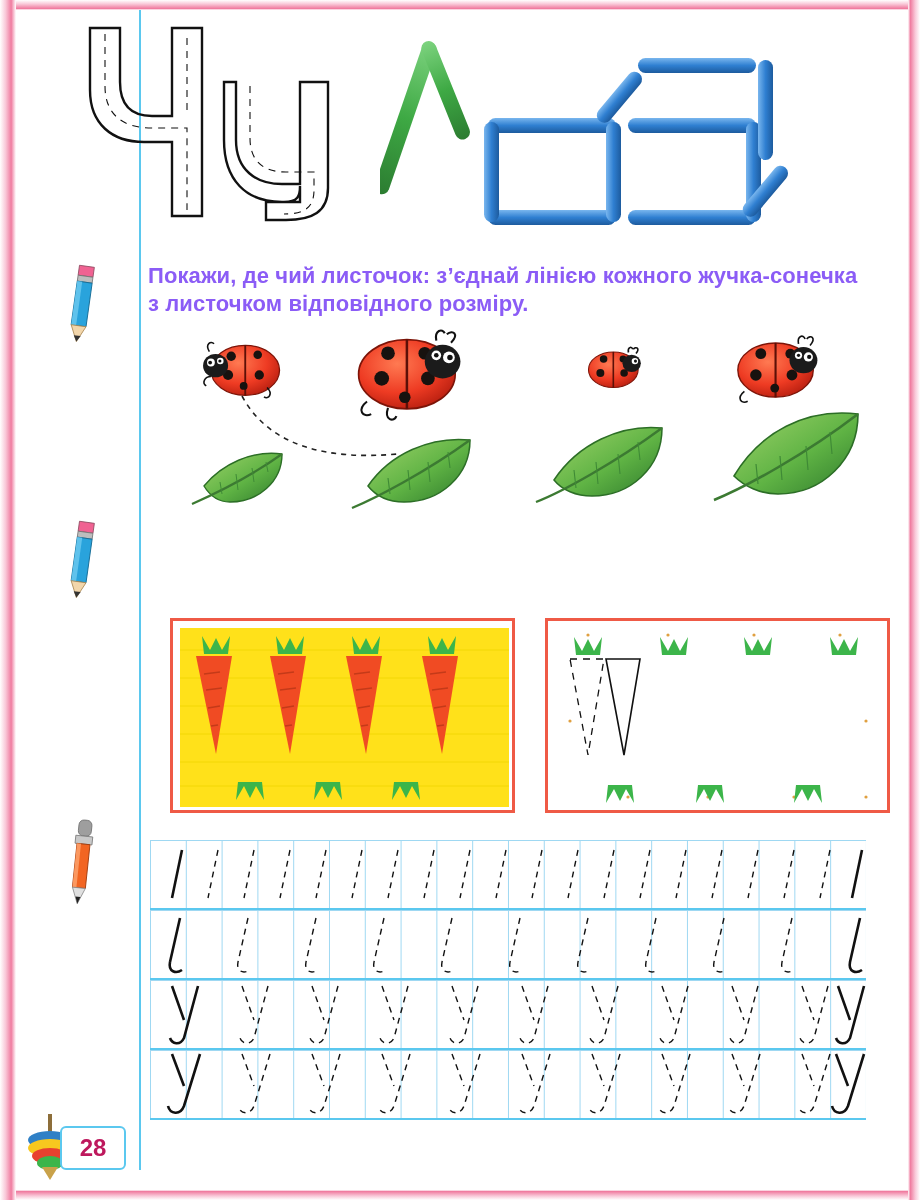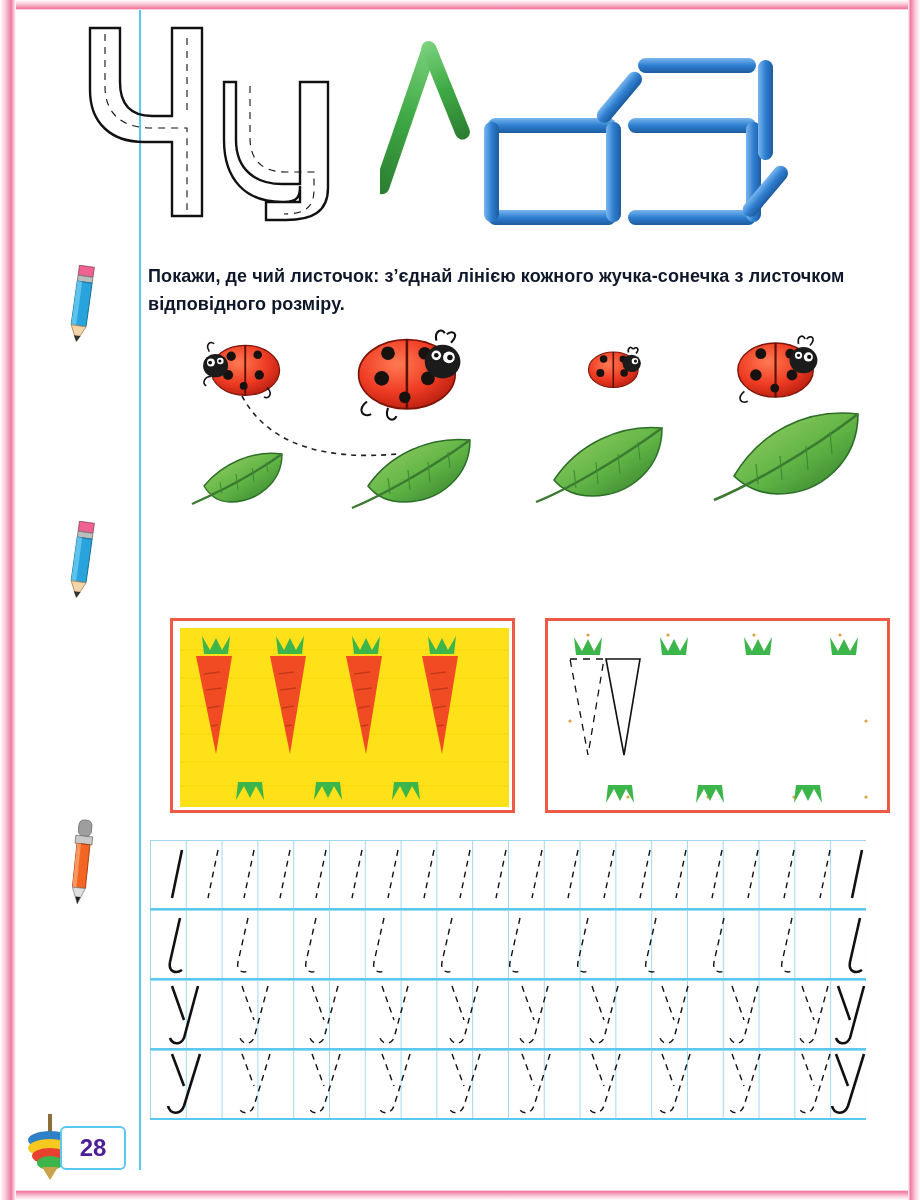--- a/index.html
+++ b/index.html
@@ -42,23 +42,23 @@
   .sticks { position:absolute; left:380px; top:30px; }
 
   
   .task {
     position:absolute;
     left:148px;
     width:710px;
   }
   .task p {
     margin:0;
-    font-size:18px;
+    font-size:22px;
     line-height:28px;
-    color:#0f172a;
+    color:#8b5cf6;
     font-weight:600;
     letter-spacing:0.1px;
   }
   .task-1 { top:262px; }
   .task-2 { top:520px; }
 
   .pencil-1 { position:absolute; left:62px; top:262px; }
   .pencil-2 { position:absolute; left:62px; top:518px; }
   .pen-3    { position:absolute; left:62px; top:818px; }
   .top-toy  { position:absolute; left:22px; top:1110px; }
@@ -100,21 +100,21 @@
   }
 
   
   .pagenum {
     position:absolute; left:60px; top:1126px;
     width:62px; height:40px;
     border:2px solid #5bc8ef;
     border-radius:6px;
     background:#ffffff;
     display:flex; align-items:center; justify-content:center;
-    font-size:24px; font-weight:700; color:#4c1d95;
+    font-size:24px; font-weight:700; color:#be185d;
   }
   svg { display:block; }
 </style>
 </head>
 <body>
 
 <div class="page">
 
   <div class="frame-top"></div>
   <div class="frame-bottom"></div>

